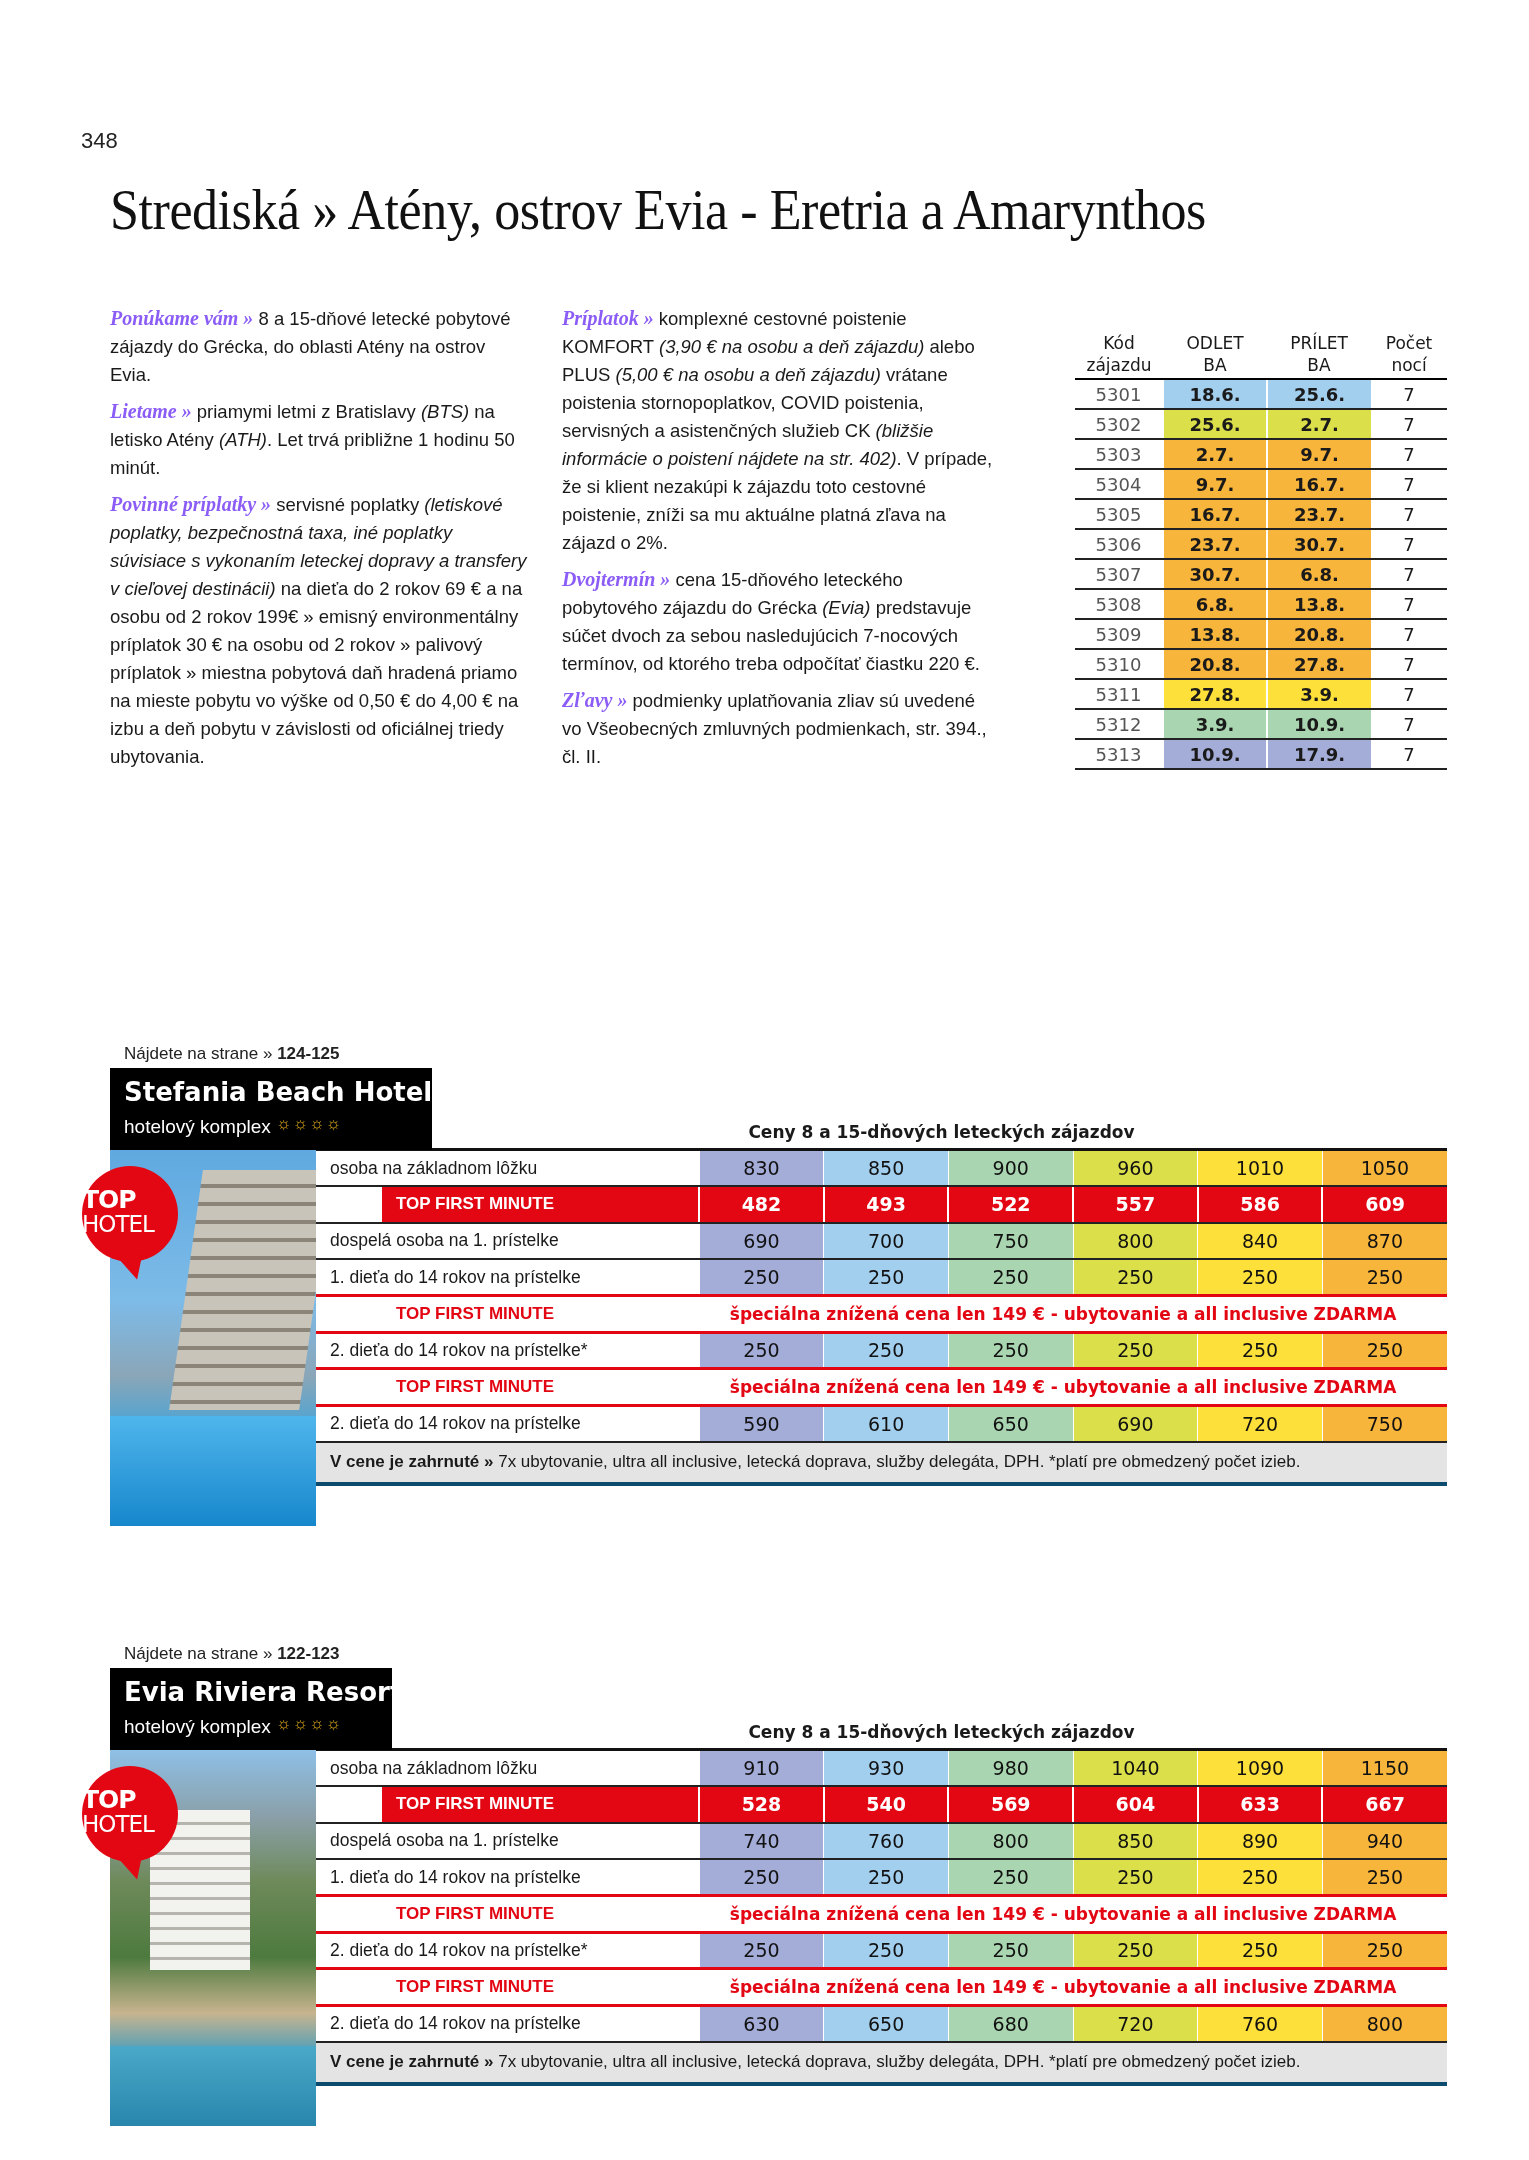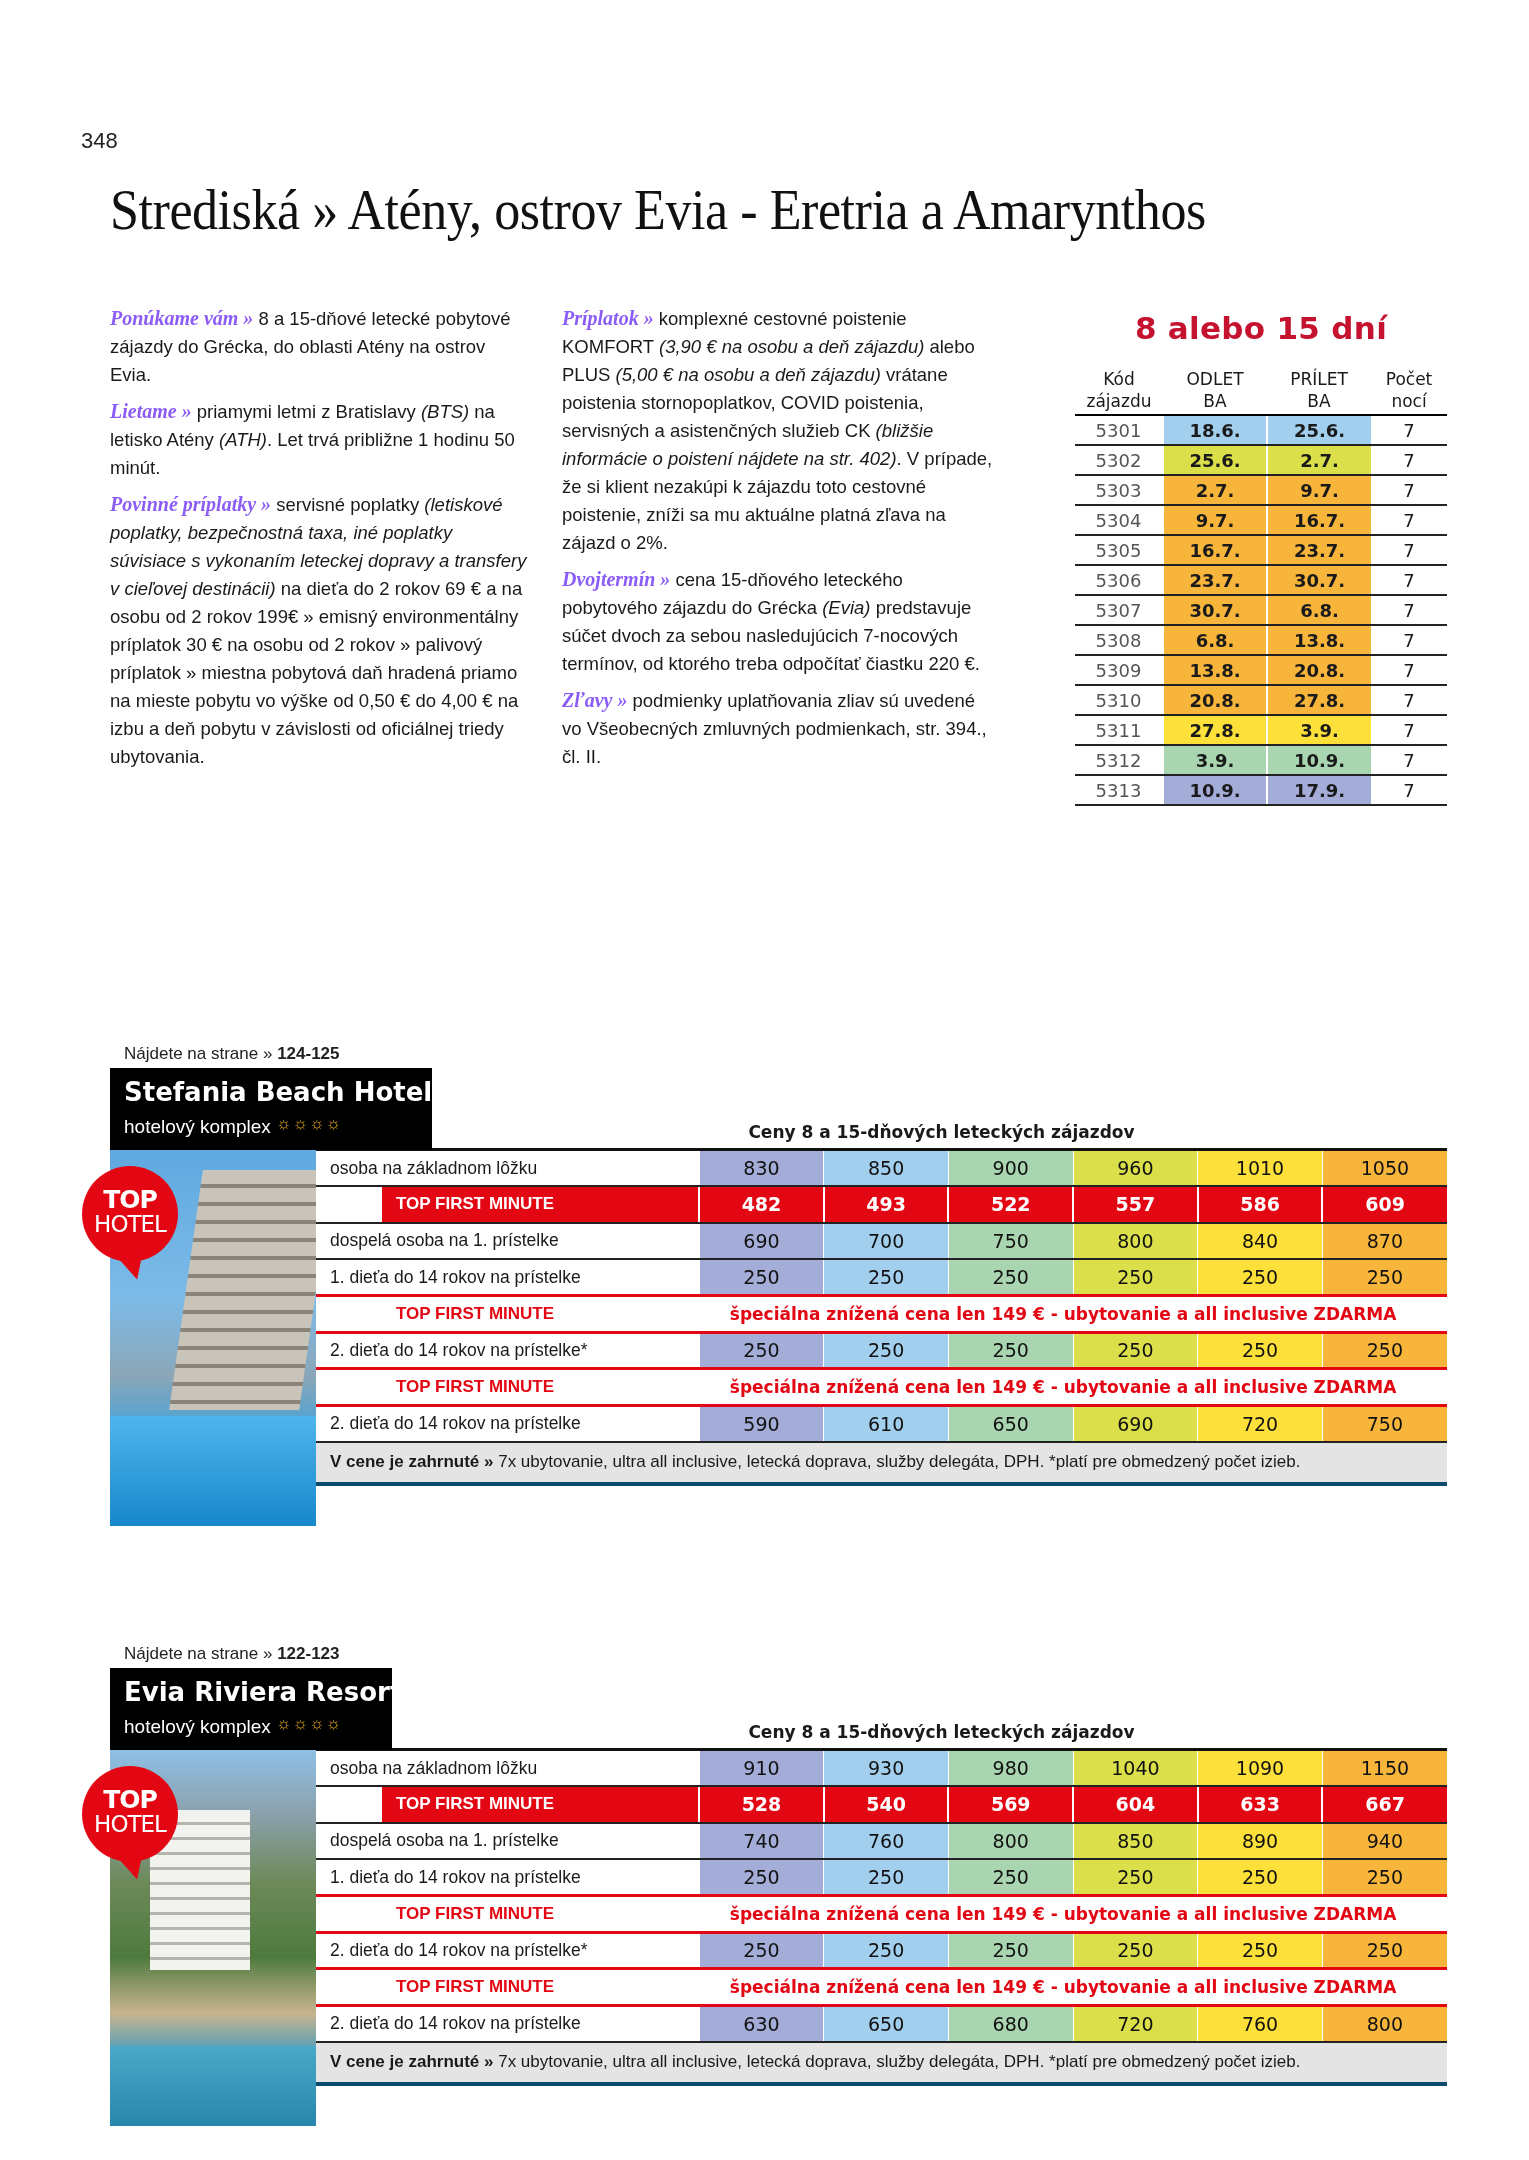--- a/index.html
+++ b/index.html
@@ -40,21 +40,21 @@
   .stars { color: #d4a017; font-size: 17px; letter-spacing: 1px; vertical-align: 4px; }
 
   .photo { position: absolute; left: 0; width: 206px; overflow: hidden; }
   .hotel1 .photo { top: 110px; height: 376px; background: linear-gradient(180deg, #5fa9e0 0%, #7dbbe8 40%, #8aa6b8 60%, #3aa3dc 78%, #1d8fd2 100%); }
   .hotel2 .photo { top: 110px; height: 376px; background: linear-gradient(180deg, #8ec0e6 0%, #8a9fa8 18%, #6e8a5a 35%, #4d7a3e 55%, #c8b48f 70%, #3d9bbf 82%, #2f8cb5 100%); }
   .building { position: absolute; right: 0; top: 20px; width: 130px; height: 240px; background: repeating-linear-gradient(180deg, #c9c4ba 0 14px, #8b8579 14px 18px); transform: skewX(-8deg); }
   .hotel2 .building { left: 40px; right: auto; width: 100px; top: 60px; height: 160px; transform: none; background: repeating-linear-gradient(180deg, #f2f2ee 0 12px, #b5b5ad 12px 15px); }
   .pool { position: absolute; left: 0; bottom: 0; width: 100%; height: 110px; background: linear-gradient(180deg, #4fb5ec, #1787cc); }
   .hotel2 .pool { height: 80px; background: linear-gradient(180deg, #4aa9c8, #2886ad); }
 
-  .badge { position: absolute; left: -28px; width: 96px; height: 96px; border-radius: 50%; background: #e30613; color: #fff; text-align: center; z-index: 3; }
+  .badge { position: absolute; left: -28px; width: 96px; height: 96px; border-radius: 50%; background: #e30613; color: #fff; z-index: 3; }
   .hotel1 .badge, .hotel2 .badge { top: 126px; }
   .badge::after { content: ""; position: absolute; left: 40px; bottom: -18px; border-left: 12px solid transparent; border-right: 12px solid transparent; border-top: 24px solid #e30613; transform: rotate(-15deg); }
   .badge .b1 { display: block; font-weight: bold; font-size: 25px; line-height: 24px; padding-top: 22px; letter-spacing: -1px; }
   .badge .b2 { display: block; font-size: 23px; line-height: 24px; letter-spacing: -1px; }
 
   .price-caption { position: absolute; left: 206px; right: 0; top: 82px; text-align: center; font-weight: bold; font-size: 17px; padding-left: 520px; white-space: nowrap; }
   .price-caption span { display: inline-block; margin-left: -400px; }
 
   table.prices { position: absolute; left: 206px; top: 108px; width: 1131px; border-collapse: collapse; border-top: 3px solid #111; font-size: 18px; }
   table.prices td { height: 36.5px; }
@@ -97,21 +97,20 @@
   <p><span class="lead">Povinné príplatky »</span><span> servisné poplatky </span><i>(letiskové poplatky, bezpečnostná taxa, iné poplatky súvisiace s vykonaním leteckej dopravy a transfery v cieľovej destinácii)</i><span> na dieťa do 2 rokov 69 € a na osobu od 2 rokov 199€ » emisný environmentálny príplatok 30 € na osobu od 2 rokov » palivový príplatok » miestna pobytová daň hradená priamo na mieste pobytu vo výške od 0,50 € do 4,00 € na izbu a deň pobytu v závislosti od oficiálnej triedy ubytovania.</span></p>
 </div>
 
 <div class="col col2">
   <p><span class="lead">Príplatok »</span><span> komplexné cestovné poistenie KOMFORT </span><i>(3,90 € na osobu a deň zájazdu)</i><span> alebo PLUS </span><i>(5,00 € na osobu a deň zájazdu)</i><span> vrátane poistenia stornopoplatkov, COVID poistenia, servisných a asistenčných služieb CK </span><i>(bližšie informácie o poistení nájdete na str. 402)</i><span>. V prípade, že si klient nezakúpi k zájazdu toto cestovné poistenie, zníži sa mu aktuálne platná zľava na zájazd o 2%.</span></p>
   <p><span class="lead">Dvojtermín »</span><span> cena 15-dňového leteckého pobytového zájazdu do Grécka </span><i>(Evia)</i><span> predstavuje súčet dvoch za sebou nasledujúcich 7-nocových termínov, od ktorého treba odpočítať čiastku 220 €.</span></p>
   <p><span class="lead">Zľavy »</span><span> podmienky uplatňovania zliav sú uvedené vo Všeobecných zmluvných podmienkach, str. 394., čl. II.</span></p>
 </div>
 
 <div class="term-block">
-  <div class="term-title">8 alebo 15 dní</div>
   <table class="terms">
     <thead>
       <tr>
         <th><span>Kód</span><br><span>zájazdu</span></th>
         <th><span>ODLET</span><br><b>BA</b></th>
         <th><span>PRÍLET</span><br><b>BA</b></th>
         <th><span>Počet</span><br><span>nocí</span></th>
       </tr>
     </thead>
     <tbody id="terms-body">

